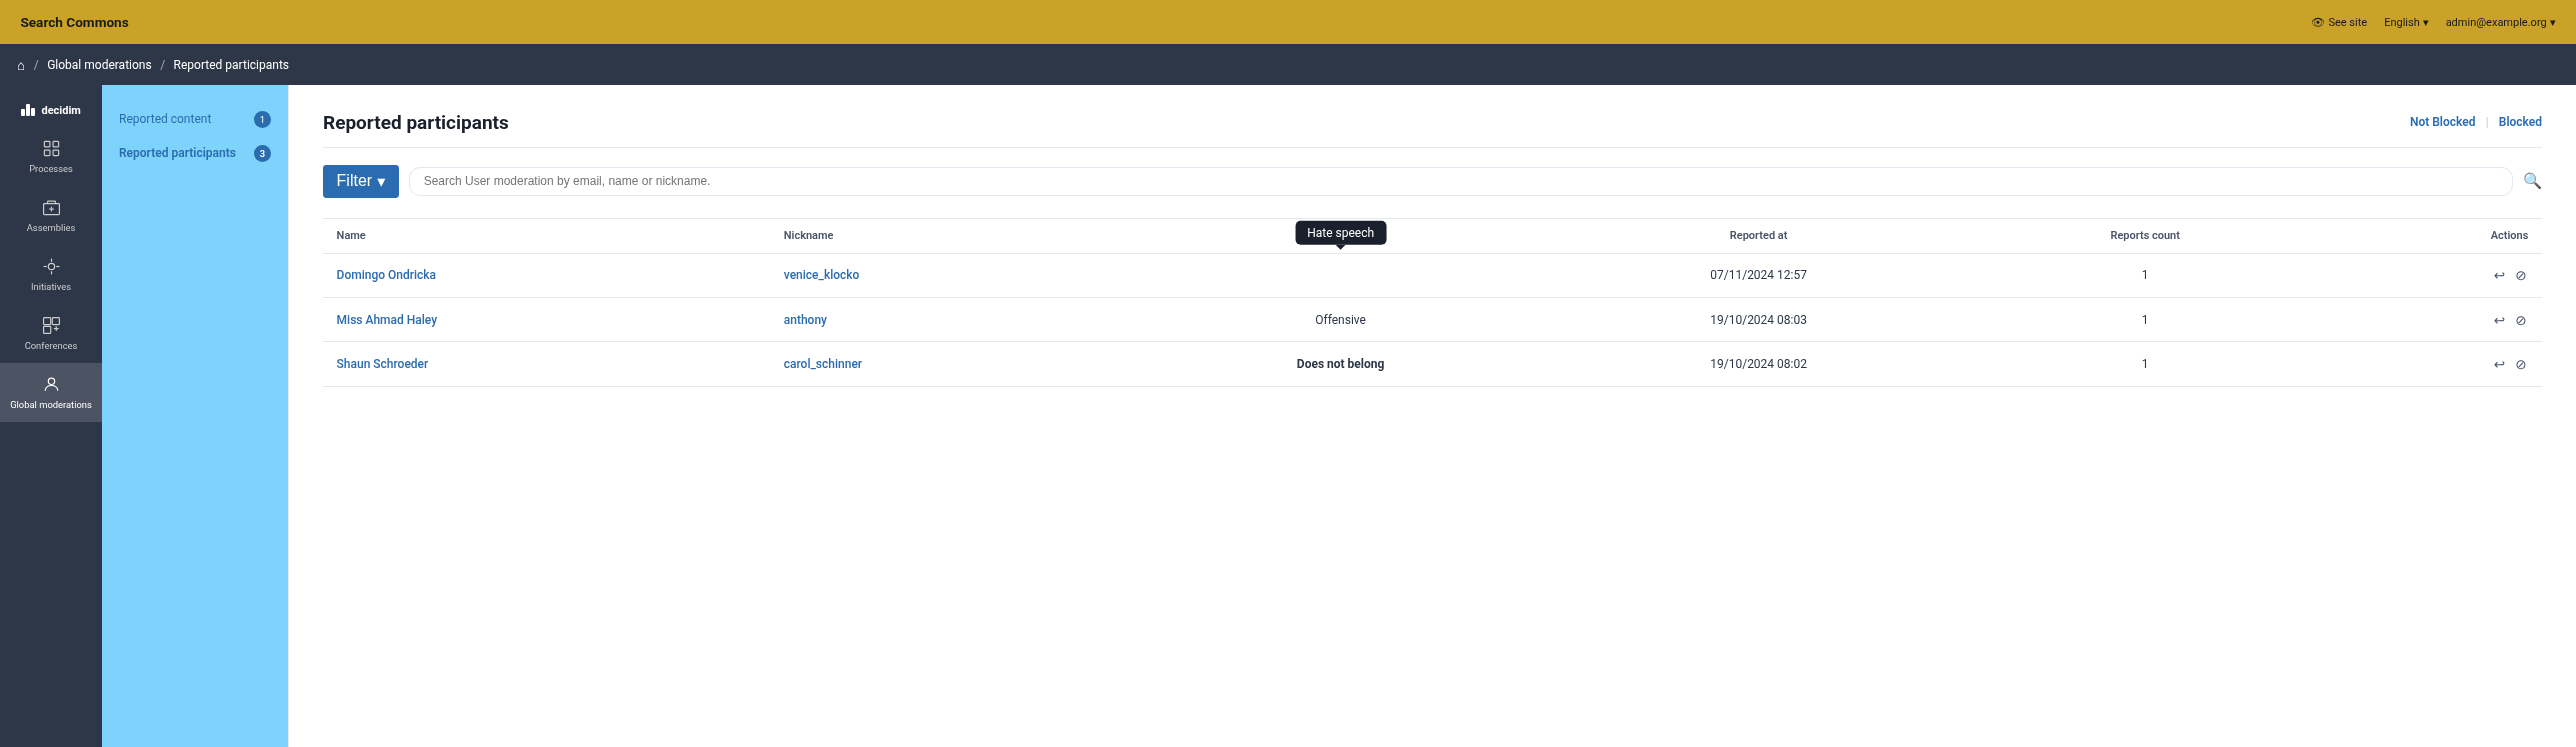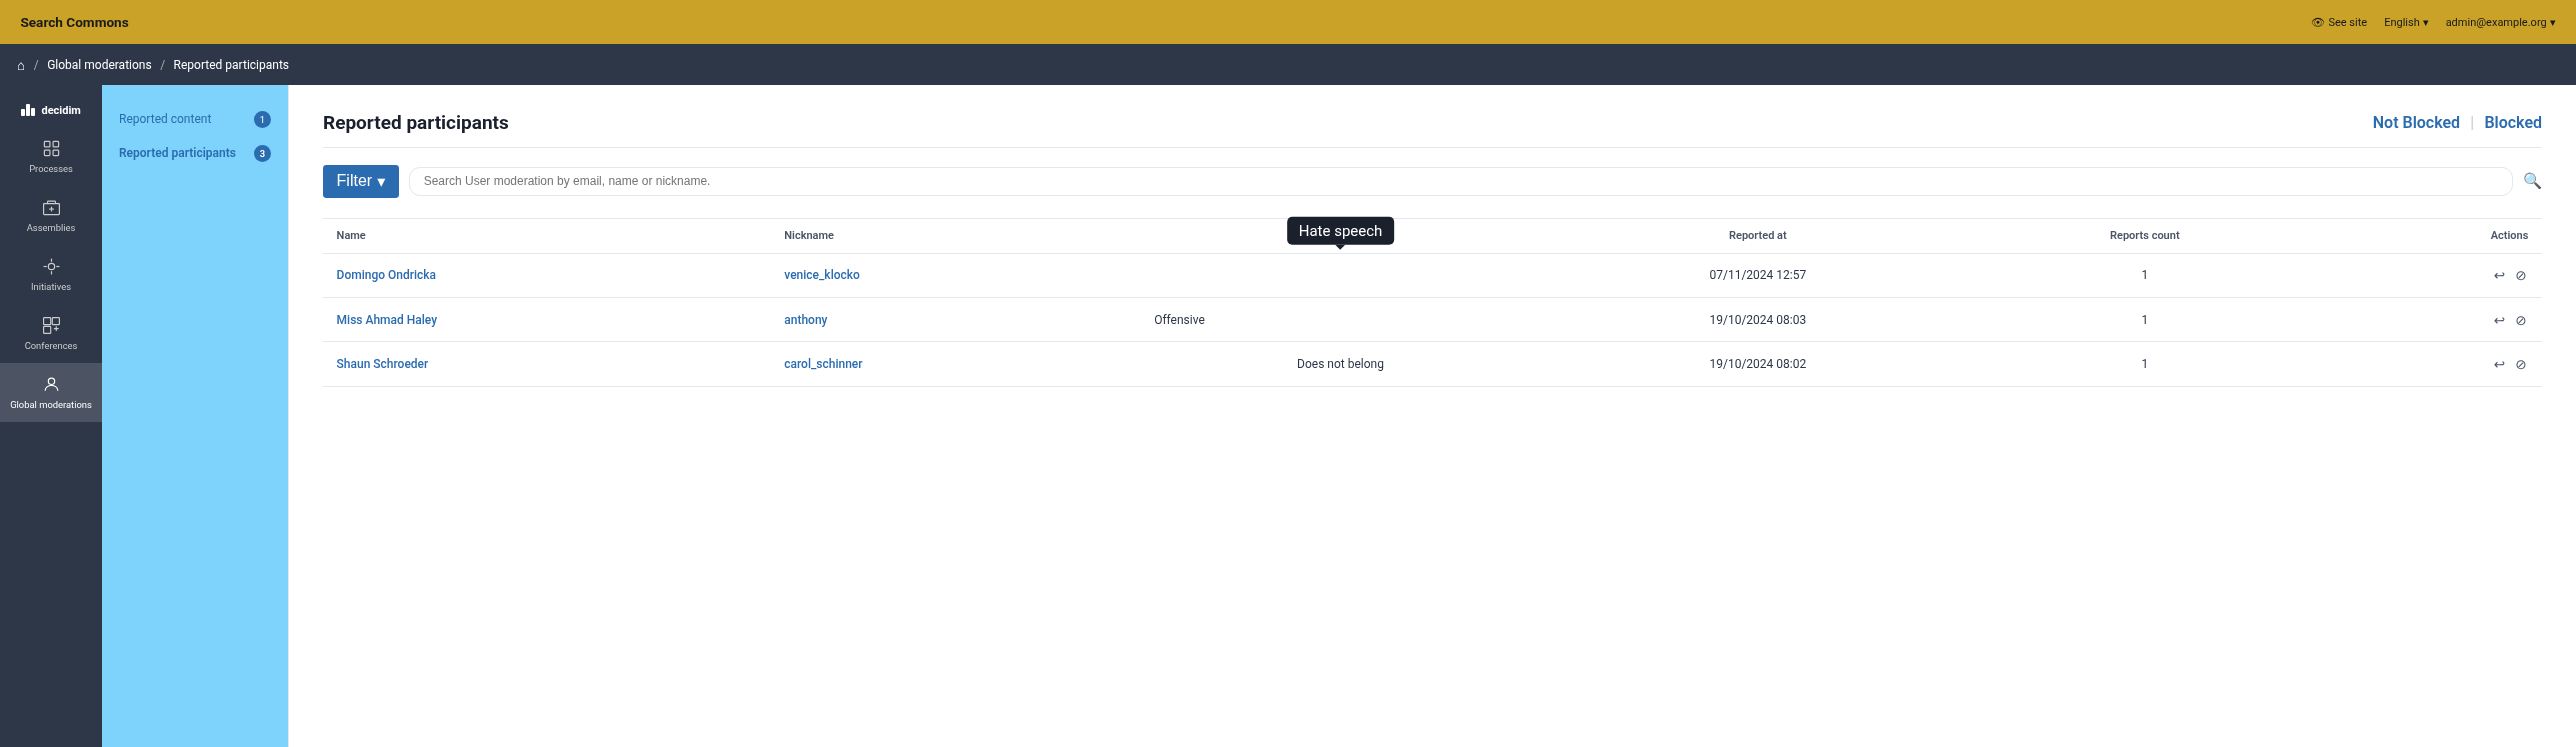--- a/index.html
+++ b/index.html
@@ -127,21 +127,21 @@
     }
     .page-title {
       font-size: 19px;
       font-weight: 700;
       color: #1a202c;
     }
     .filter-tabs {
       display: flex;
       align-items: center;
       gap: 10.2px;
-      font-size: 16px;
+      font-size: 12px;
     }
     .filter-tabs a {
       color: #2b6cb0;
       text-decoration: none;
       font-weight: 600;
     }
     .filter-tabs .divider {
       color: #ccc;
     }
 
@@ -232,21 +232,21 @@
     }
     .tooltip-bubble {
       position: absolute;
       top: -8.5px;
       left: 50%;
       transform: translateX(-50%) translateY(-100%);
       background: #1a202c;
       color: #fff;
       padding: 5.1px 12px;
       border-radius: 5.1px;
-      font-size: 15px;
+      font-size: 12px;
       white-space: nowrap;
       pointer-events: none;
       z-index: 10;
     }
     .tooltip-bubble::after {
       content: '';
       position: absolute;
       bottom: -5.1px;
       left: 50%;
       transform: translateX(-50%);
@@ -439,39 +439,39 @@
           </td>
         </tr>
 
         <tr>
           <td>
             <a>Miss Ahmad Haley</a>
           </td>
           <td>
             <a>anthony</a>
           </td>
-          <td style="text-align:left;">Offensive</td>
+          <td style="text-align:center;">Offensive</td>
           <td style="text-align:center;">19/10/2024 08:03</td>
           <td style="text-align:center;">1</td>
           <td>
             <div class="action-btns">
               <button class="action-btn" title="Restore">↩</button>
               <button class="action-btn" title="Block">⊘</button>
             </div>
           </td>
         </tr>
 
         <tr>
           <td>
             <a>Shaun Schroeder</a>
           </td>
           <td>
             <a>carol_schinner</a>
           </td>
-          <td style="text-align:center;">Does not belong</td>
+          <td style="text-align:center;font-weight:bold;">Does not belong</td>
           <td style="text-align:center;">19/10/2024 08:02</td>
           <td style="text-align:center;">1</td>
           <td>
             <div class="action-btns">
               <button class="action-btn" title="Restore">↩</button>
               <button class="action-btn" title="Block">⊘</button>
             </div>
           </td>
         </tr>
 

